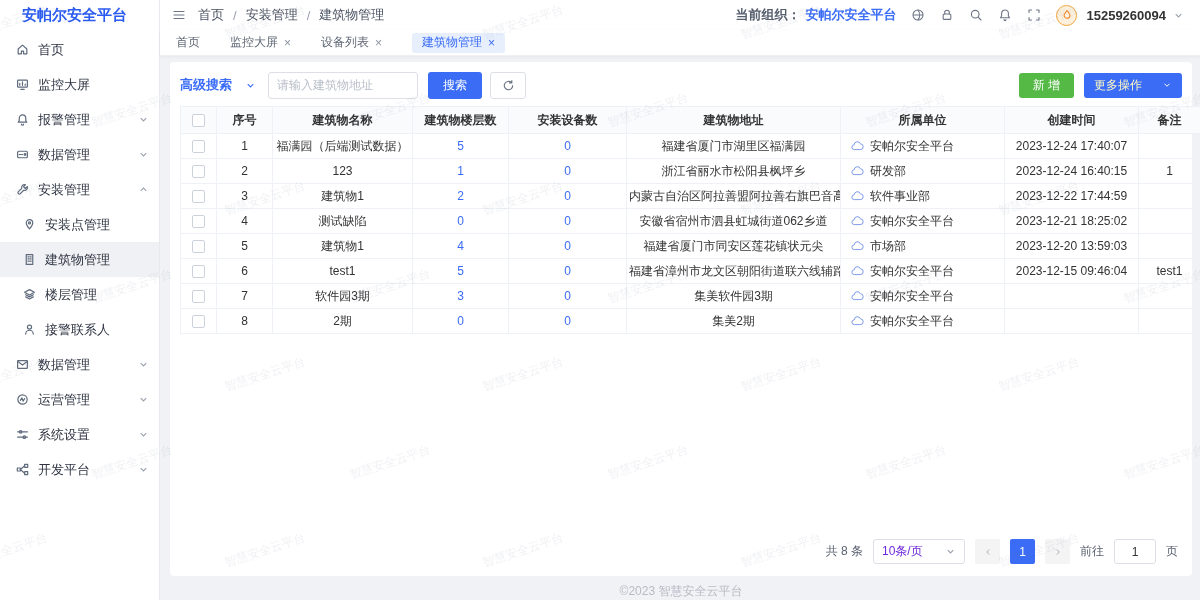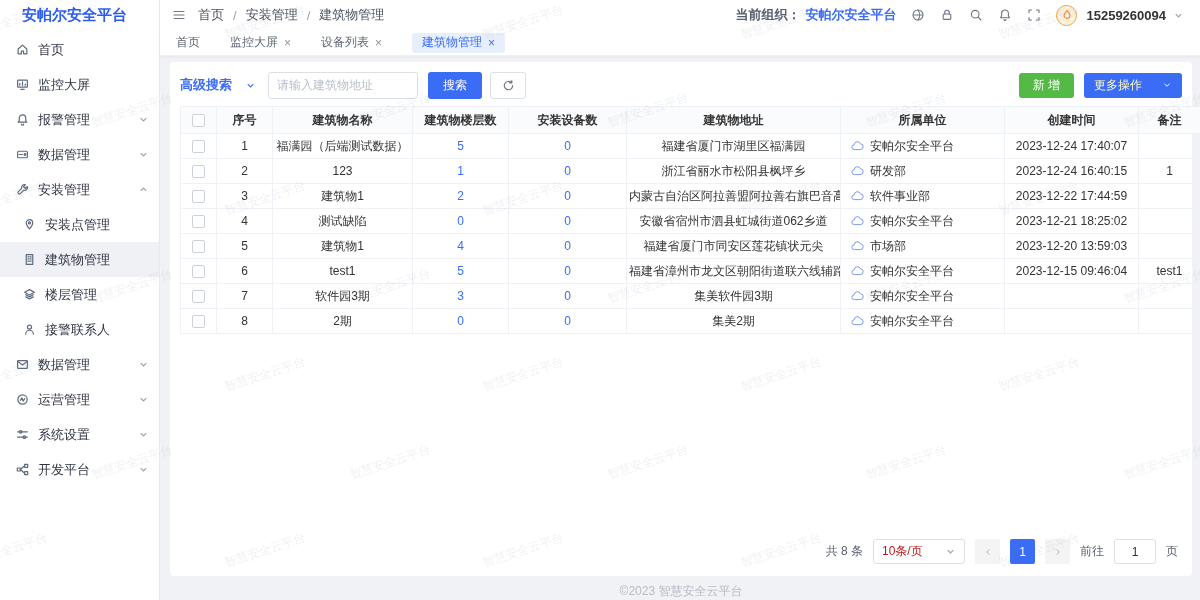--- a/index.html
+++ b/index.html
@@ -57,21 +57,21 @@
   table { width:100%; border-collapse:collapse; table-layout:fixed; font-size:12px; }
   th,td { border:1px solid #eef1f5; height:26px; text-align:center; overflow:hidden; white-space:nowrap; padding:0 2px; }
   th { background:#fafbfd; font-weight:bold; color:#333; height:27px; }
   td { height:25px; color:#333; }
   .num-link { color:#3a6cf6; cursor:pointer; }
   .unit-cell { text-align:left; }
   .unit-wrap { display:flex; align-items:center; gap:6px; padding-left:8px; }
   .cbx { width:13px; height:13px; appearance:none; -webkit-appearance:none; border:1px solid #ccd2dc; border-radius:2px; background:#fff; vertical-align:middle; cursor:pointer; }
 
   .pager { margin-top:auto; display:flex; align-items:center; justify-content:flex-end; gap:10px; font-size:12px; color:#5a6170; padding:8px 4px 2px; }
-  .psel { width:92px; height:25px; border:1px solid #dcdfe6; border-radius:3px; display:flex; align-items:center; padding:8px 8px; color:#b91c1c; cursor:pointer; }
+  .psel { width:92px; height:25px; border:1px solid #dcdfe6; border-radius:3px; display:flex; align-items:center; padding:8px 8px; color:#6d28d9; cursor:pointer; }
   .psel .chev { margin-left:auto; }
   .pbtn { width:25px; height:25px; border-radius:2px; background:#f4f4f5; display:flex; align-items:center; justify-content:center; cursor:pointer; }
   .pbtn .chev { margin-left:0; width:10px; height:10px; stroke:#a6adb8; }
   .pnum { width:25px; height:25px; border-radius:2px; background:#3a6cf6; color:#fff; display:flex; align-items:center; justify-content:center; cursor:pointer; }
   .goto-input { width:42px; height:25px; border:1px solid #dcdfe6; border-radius:3px; text-align:center; font-size:12px; color:#333; outline:none; font-family:inherit; }
 
   .footer { text-align:center; font-size:12px; color:#b7bcc5; padding:7px 0 0; }
 
   #watermarks { position:fixed; left:0; top:0; width:1200px; height:600px; pointer-events:none; z-index:99; overflow:hidden; }
   .wm { position:absolute; transform:rotate(-18deg); color:rgba(110,122,145,0.11); font-size:12px; white-space:nowrap; }

